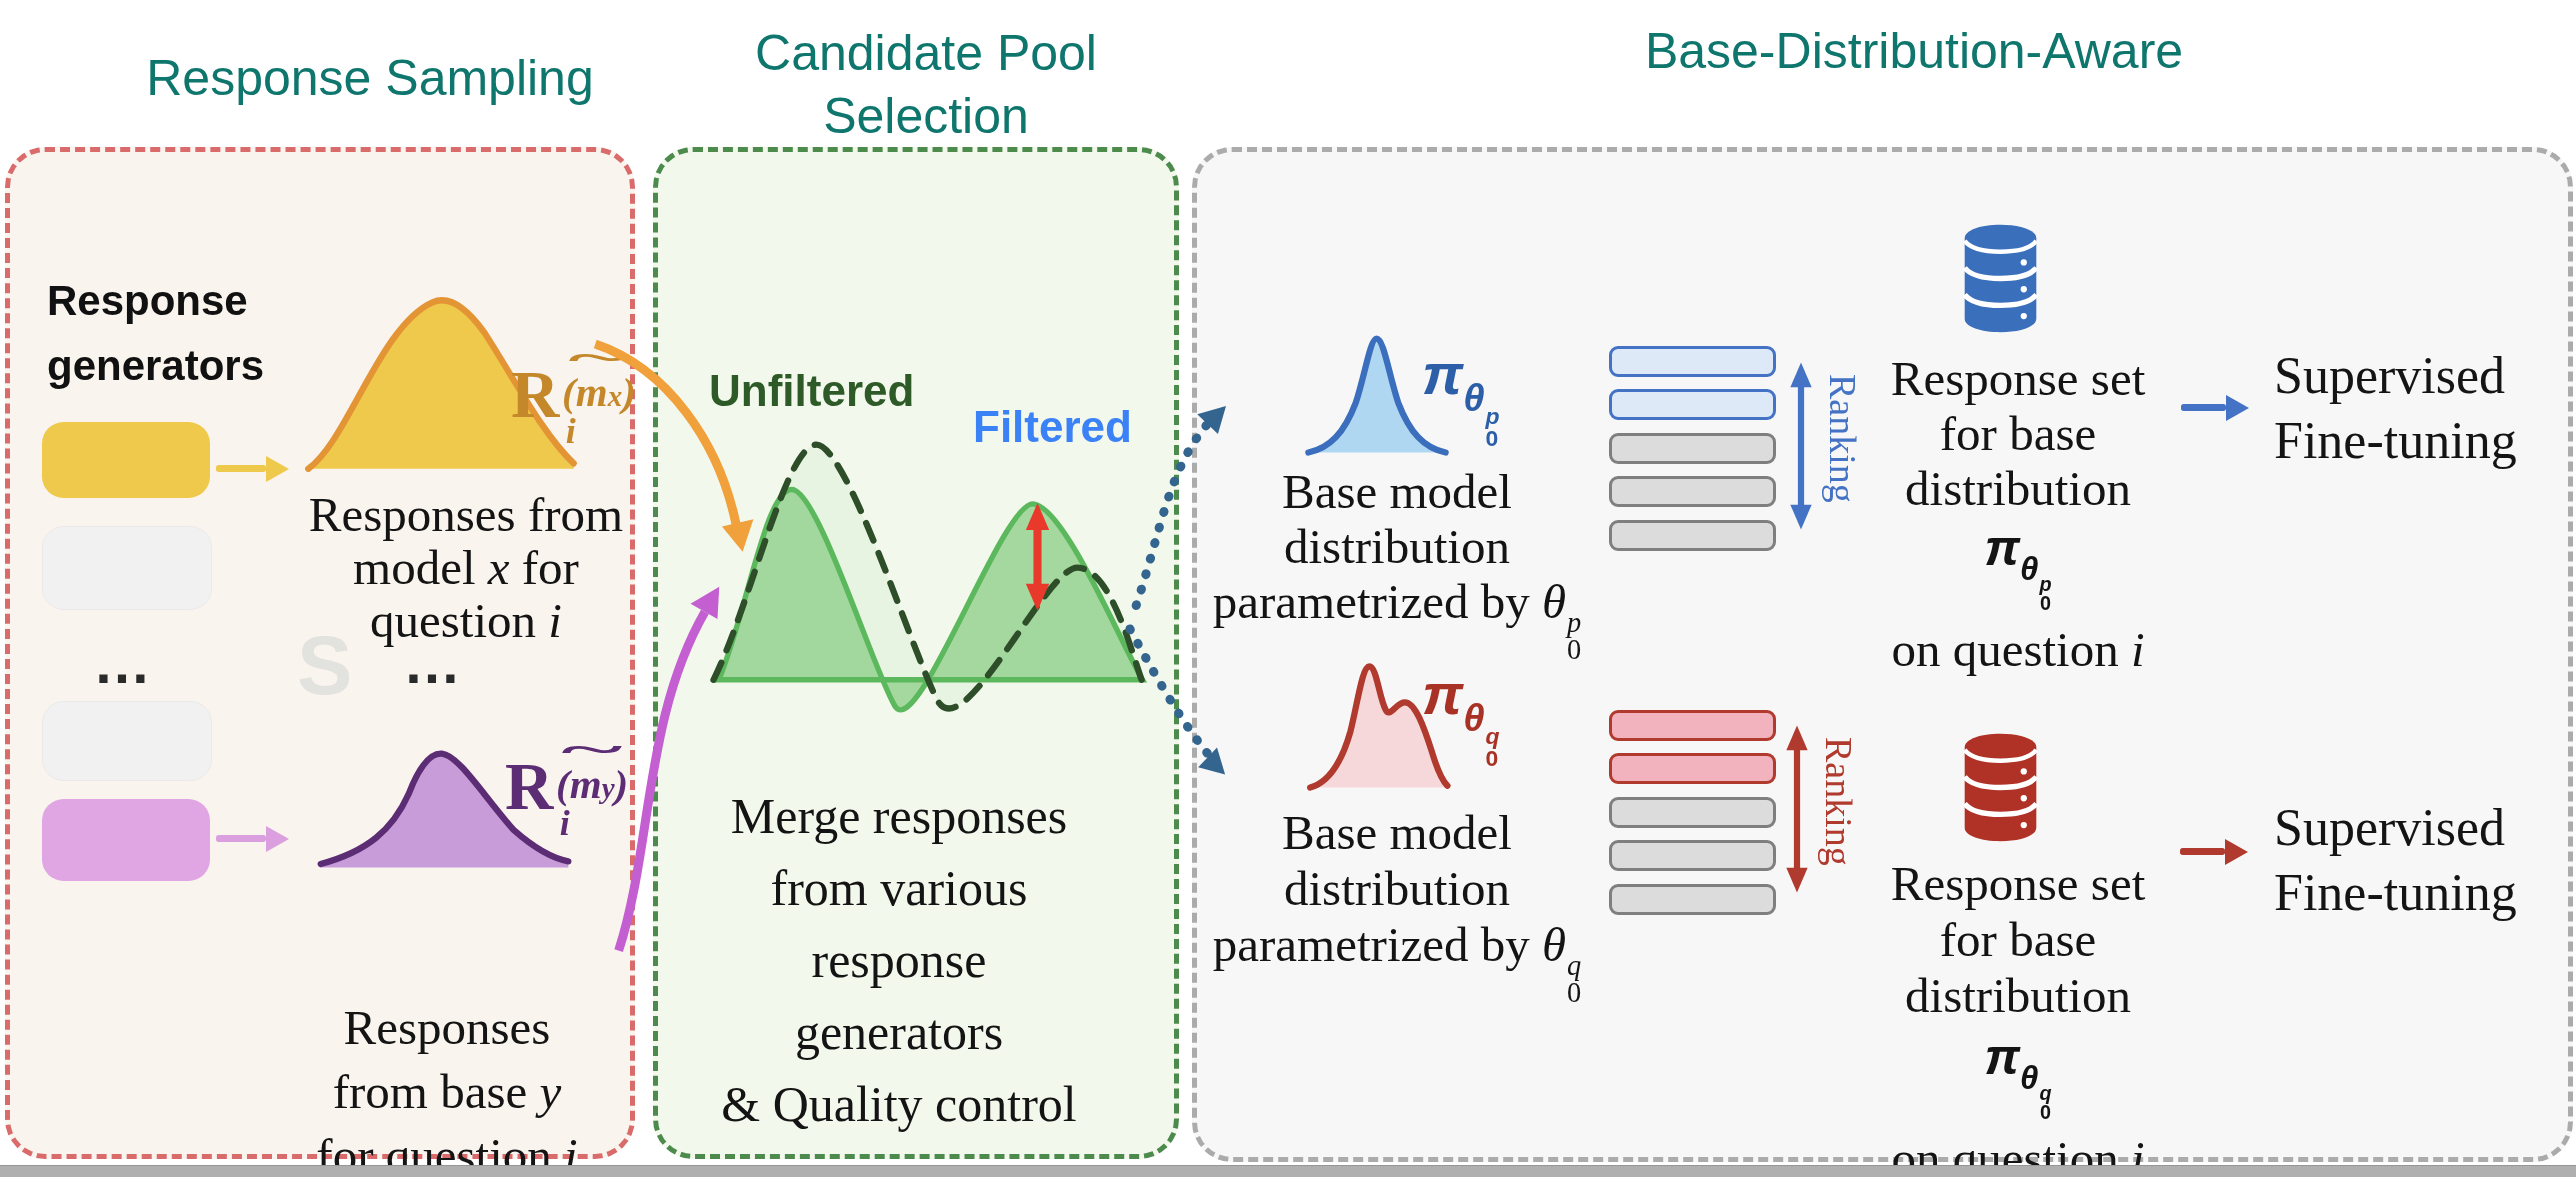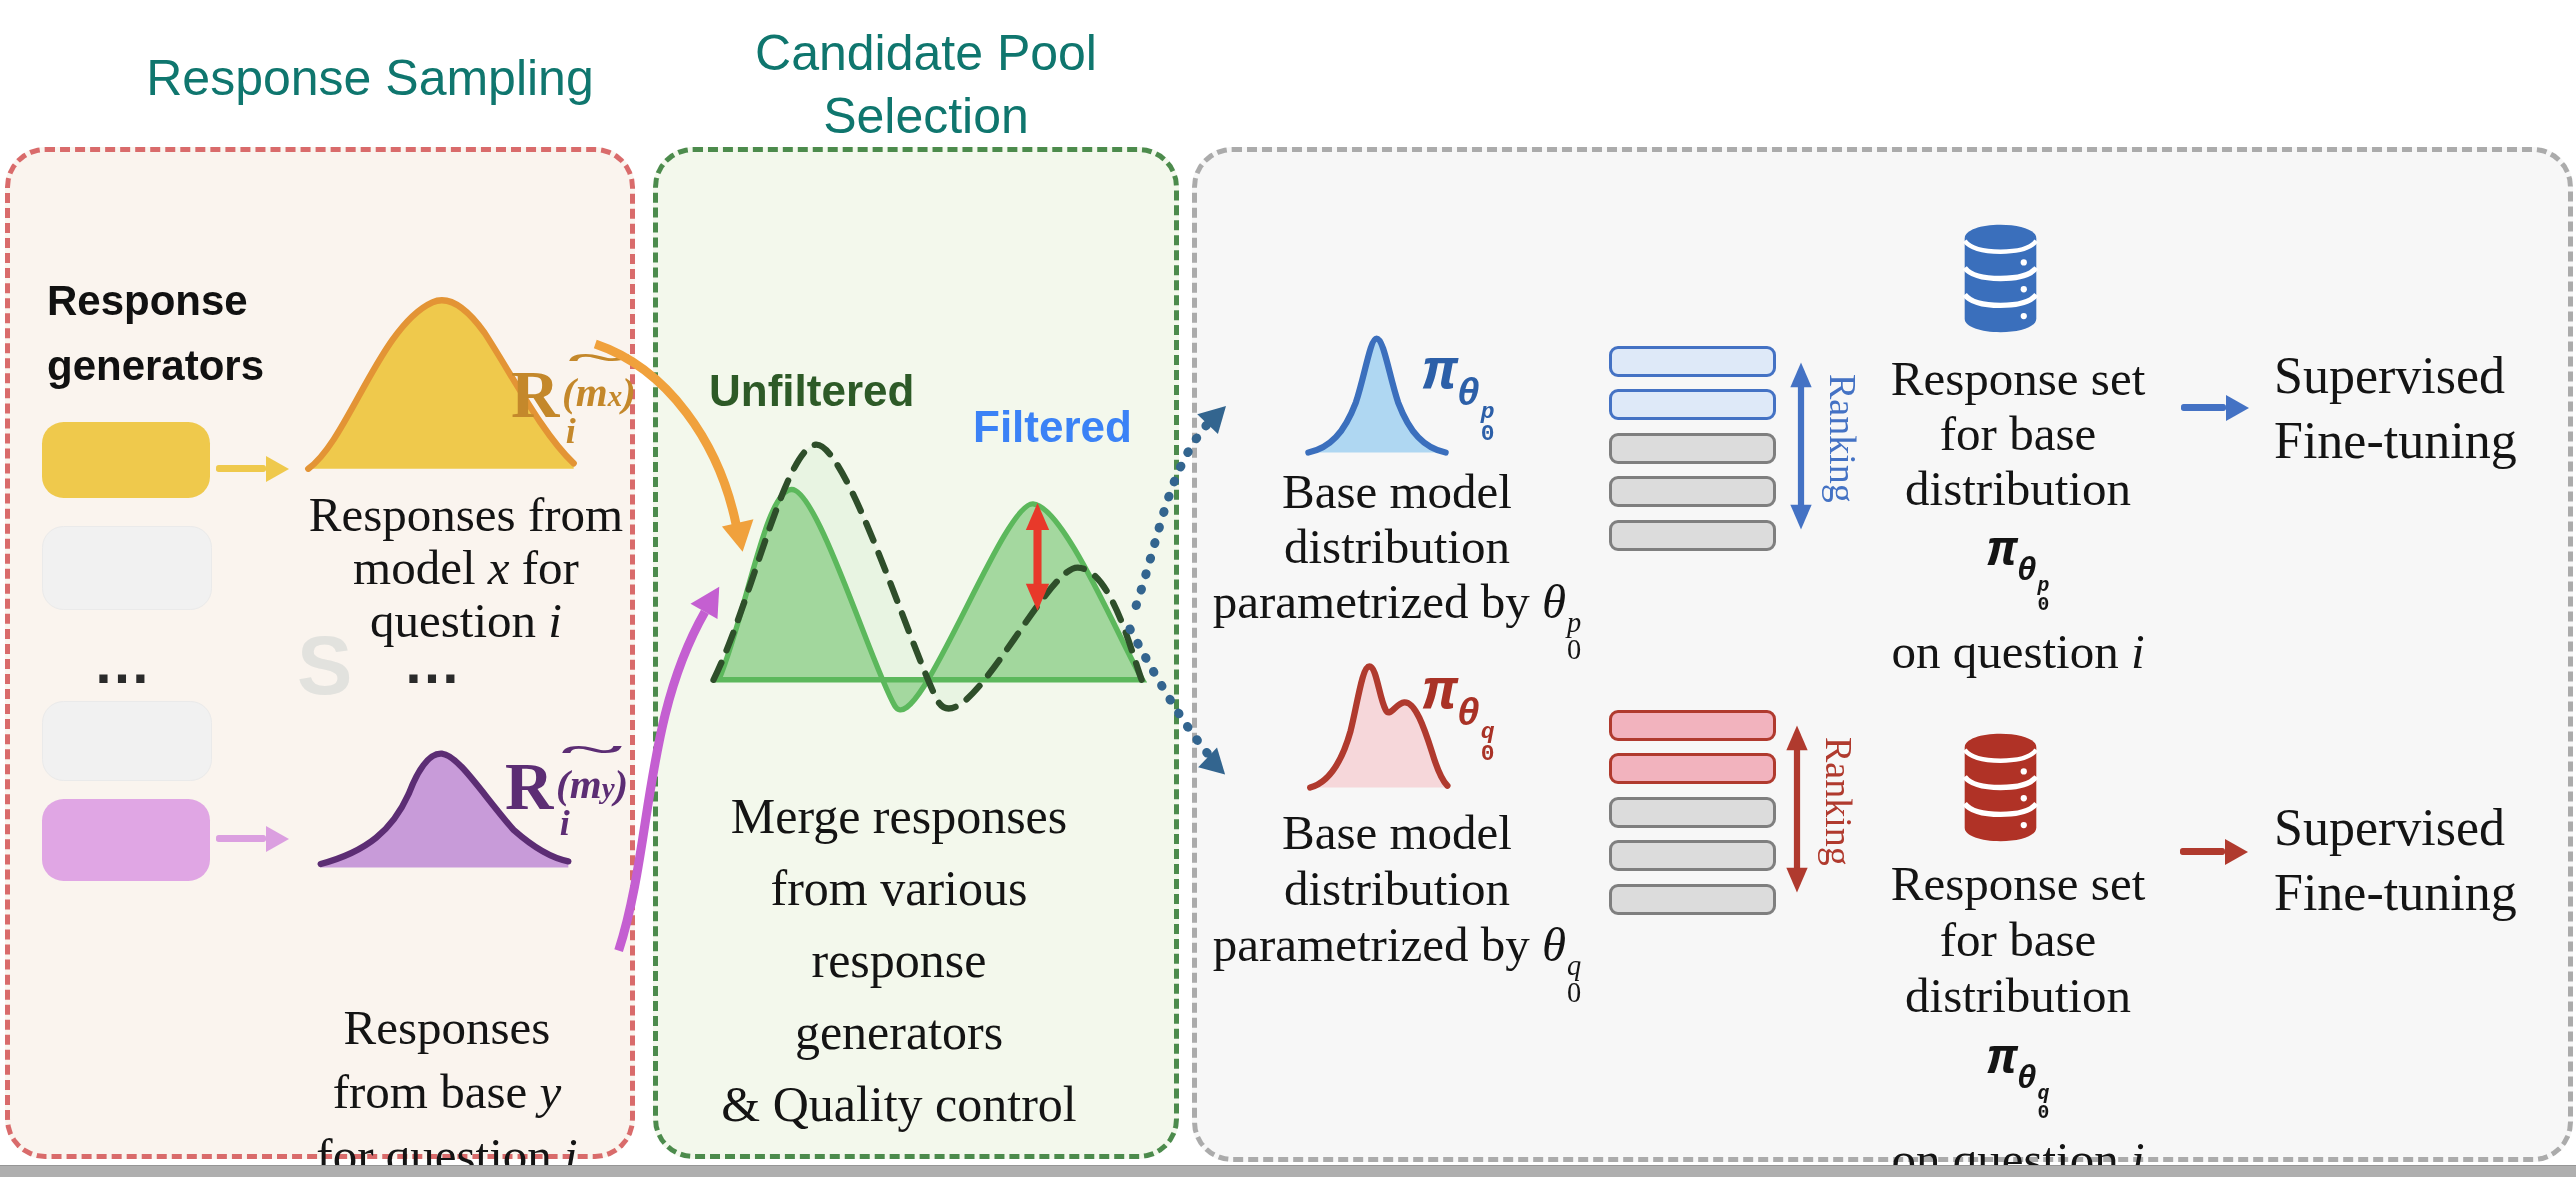--- a/index.html
+++ b/index.html
@@ -38,21 +38,21 @@
   
   .rlabel{position:absolute;font-family:"Liberation Serif",serif;font-weight:bold;white-space:nowrap;}
   .rr{font-size:67px;}
   .rst{display:inline-flex;flex-direction:column;vertical-align:10.8px;margin-left:2.7px;}
   .rsup{position:relative;display:block;font-size:41px;font-style:italic;line-height:1;}
   .rss{font-size:29px;font-style:italic;}
   .rtilde{position:absolute;left:50%;top:-34px;transform:translateX(-50%) scaleX(3.1);
           font-size:38px;font-style:normal;line-height:1;}
   .rsub{display:block;font-size:36px;font-style:italic;line-height:1;margin-top:0px;padding-left:3.6px;}
   
-  .pimath{font-family:Liberation Mono, monospace;font-weight:bold;white-space:nowrap;}
+  .pimath{font-family:Liberation Sans, sans-serif;font-weight:bold;white-space:nowrap;}
   .pimath .pi{font-style:italic;}
   .pimath .tg{font-size:0.66em;vertical-align:-0.45em;}
   .pimath .th{font-style:italic;}
   .pimath .stk{display:inline-flex;flex-direction:column;font-size:0.60em;line-height:0.95;
                vertical-align:-0.55em;margin-left:0.9px;}
   .pimath .su{font-style:italic;}
   .pimath .sb{font-style:normal;}
   .pilabel{position:absolute;font-size:58px;}
   .pim-med{font-size:50px;}
   .piline{display:inline-block;padding:5.4px 0 9px 0;}
@@ -70,21 +70,21 @@
 <body>
 
 <div id="canvas">
 
   <div class="title" style="left:370px;top:47px;">Response Sampling</div>
   <div class="title" style="left:926px;top:21.6px;">
     <span>Candidate Pool</span><br>
     <span>Selection</span>
   </div>
   <div class="title" style="left:1914px;top:20px;">
-    <br>
+    <span>Base-Distribution-Aware</span><br>
   </div>
 
   <section class="panel red"></section>
   <section class="panel green"></section>
   <section class="panel gray"></section>
 
   <div class="layer">
     <div class="sans-label" style="left:47px;top:268px;font-size:42px;line-height:65px;">
       <span>Response</span><br>
       <span>generators</span>

